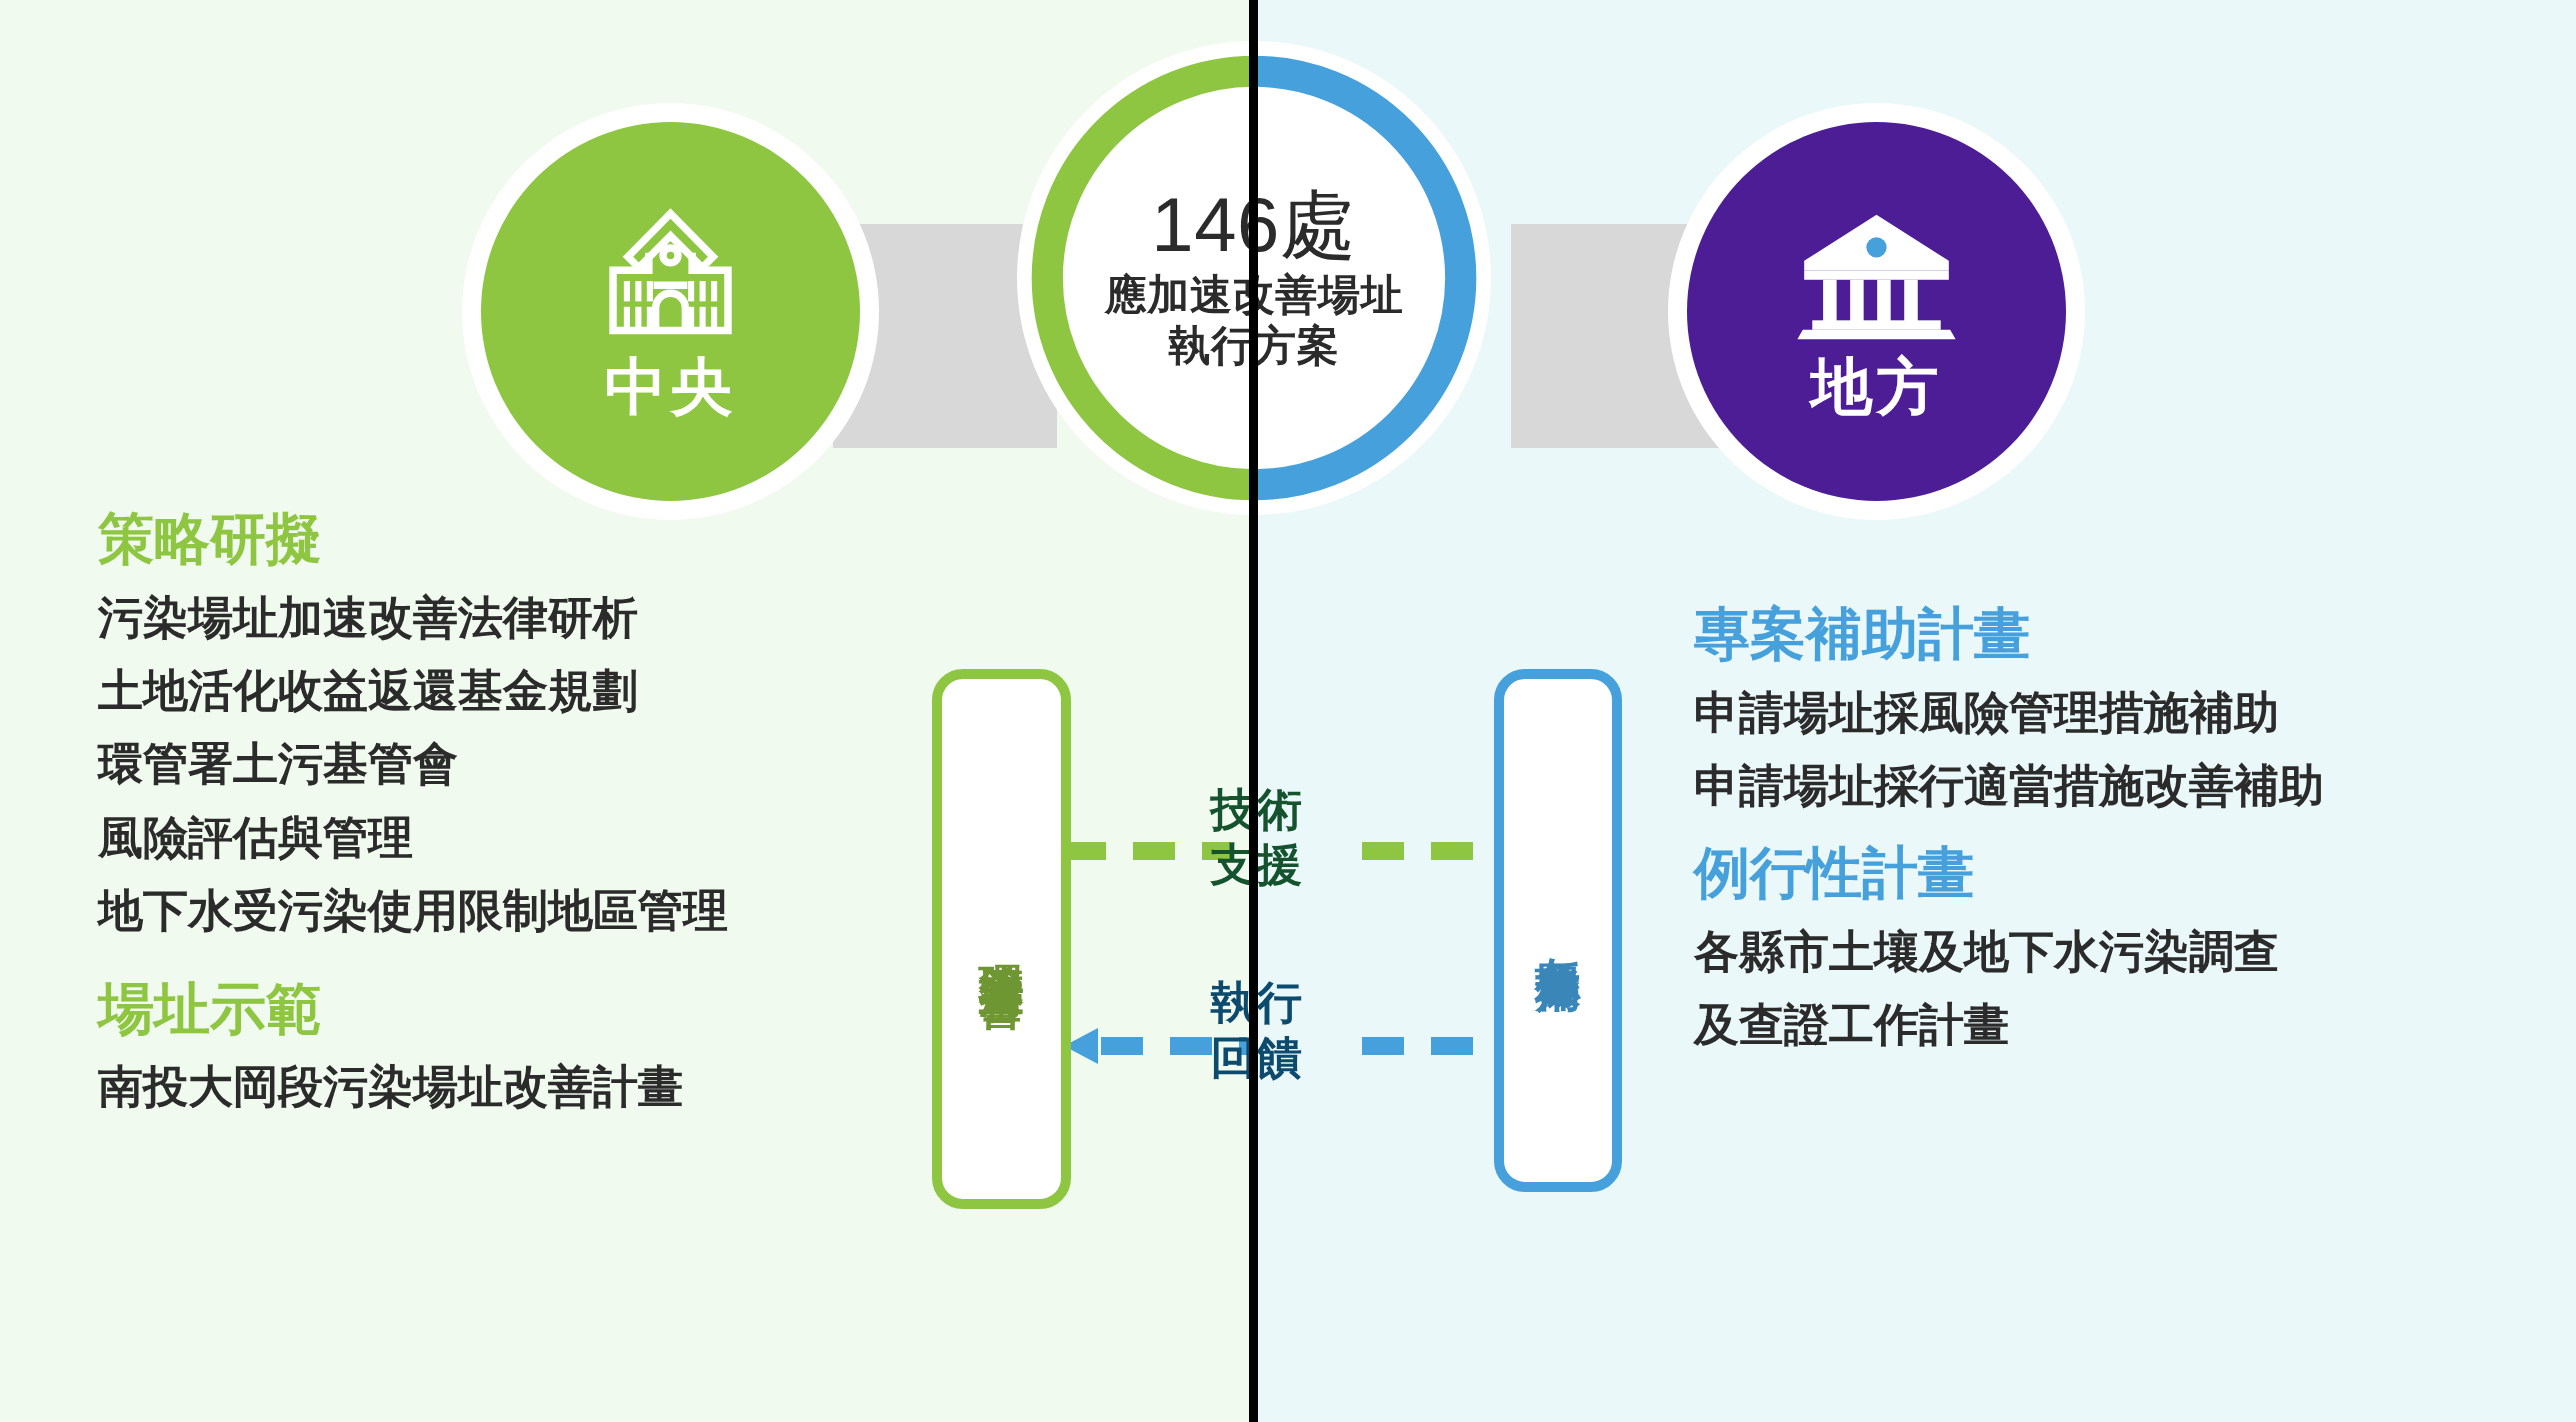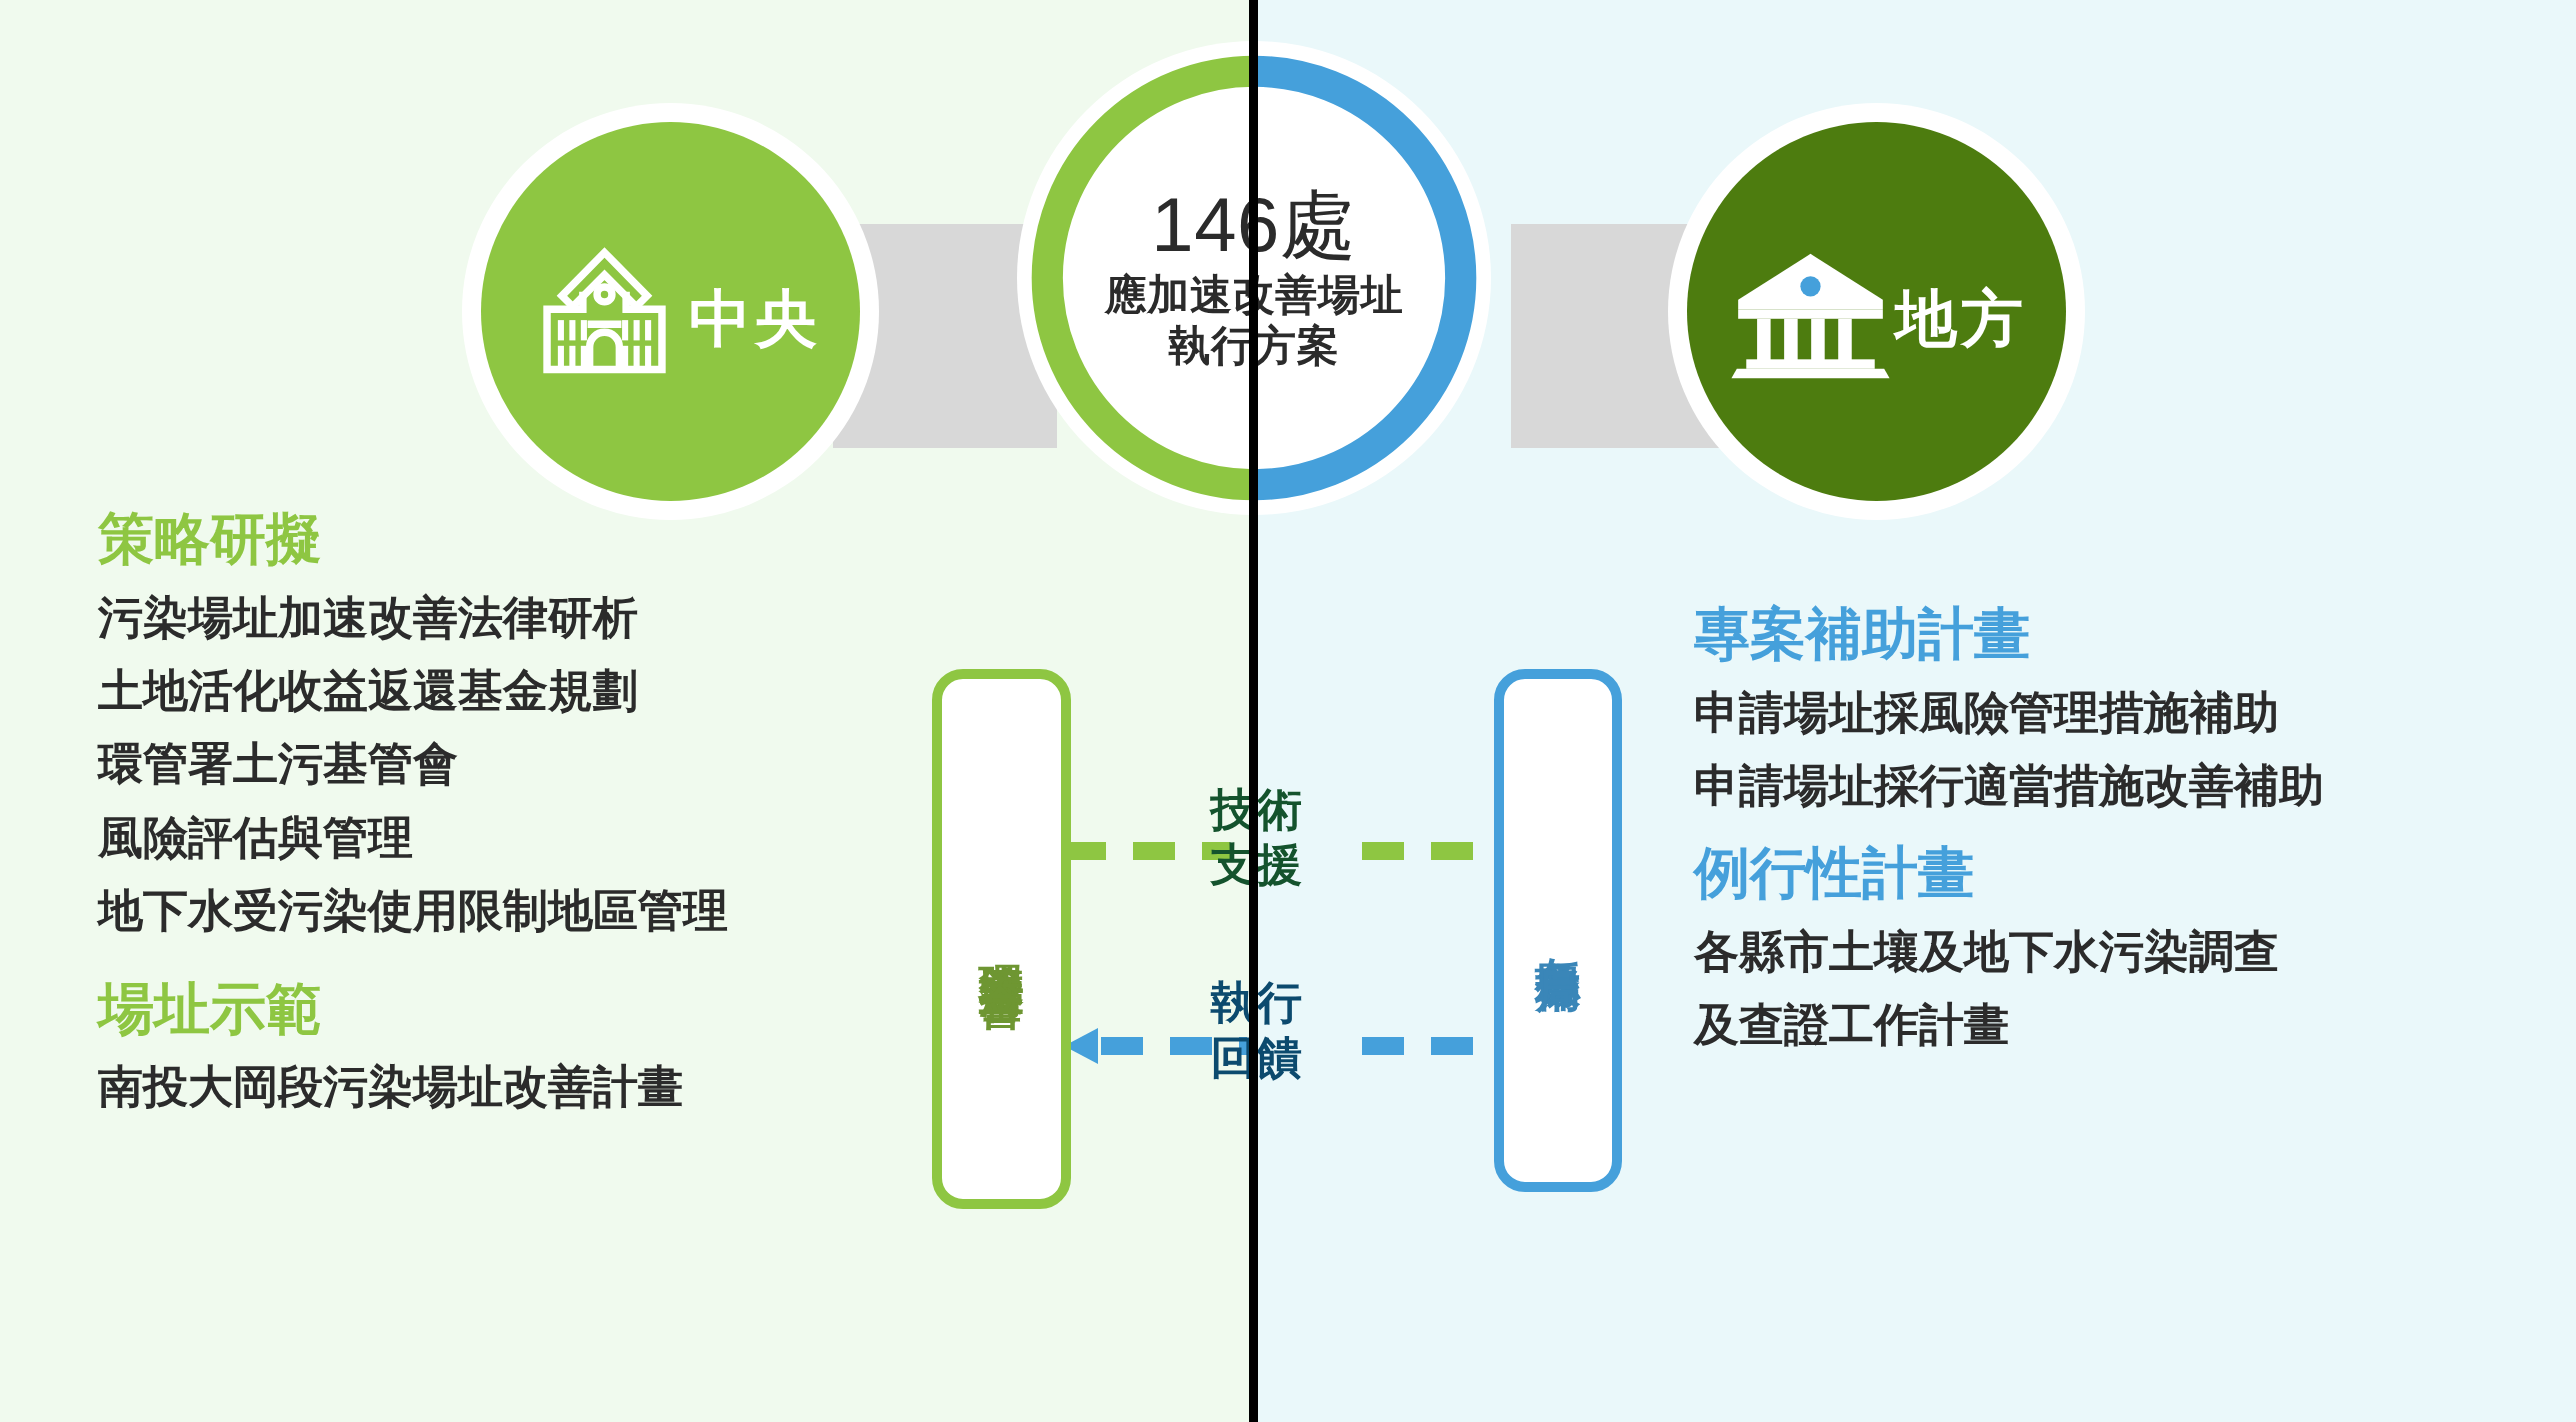--- a/index.html
+++ b/index.html
@@ -19,24 +19,24 @@
   .connector {
     position:absolute; background:#D8D8D8; z-index:2;
   }
   .connector.left  { left:833px;  top:224px; width:224px; height:224px; }
   .connector.right { left:1511px;  top:224px; width:224px; height:224px; }
 
   
   .side-circle {
     position:absolute; width:379px; height:379px; border-radius:50%;
     z-index:6; box-shadow:0 0 0 19px #ffffff;
-    display:flex; align-items:center; justify-content:center;
+    display:flex; flex-direction:column; align-items:center; justify-content:center;
   }
   .side-circle.green { left:481px;  top:122px; background:#8EC642; }
-  .side-circle.blue  { left:1687px; top:122px; background:#4d7c0f; }
+  .side-circle.blue  { left:1687px; top:122px; background:#4c1d95; }
   .side-label {
     color:#ffffff; font-size:62px; font-weight:700; letter-spacing:4.1px;
     line-height:1; margin-top:15px;
   }
   .side-icon { width:169px; height:136px; display:block; }
 
   
   .center-wrap { position:absolute; left:1010px; top:34px; width:488px; height:488px; z-index:20; }
   .center-halo {
     position:absolute; left:6.8px; top:6.8px; width:474px; height:474px;

